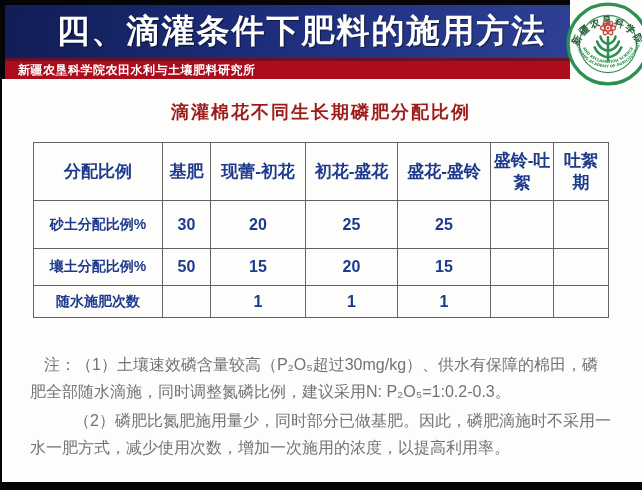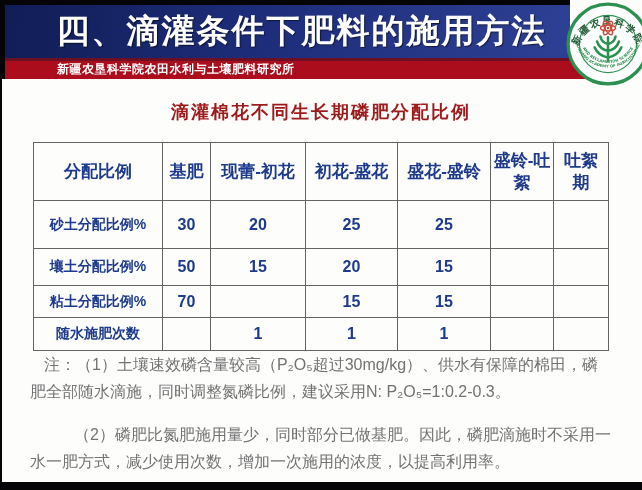--- a/index.html
+++ b/index.html
@@ -21,21 +21,21 @@
     display:flex;align-items:center;justify-content:center;
   }
   .banner-title{
     color:#ffffff;font-size:33px;font-weight:bold;letter-spacing:2px;
     padding-left:28px;white-space:nowrap;
     text-shadow:1px 1px 1px rgba(0,0,0,.55);
   }
   .maroon-line{position:absolute;left:5px;top:58px;width:565px;height:3px;background:#6e1024;}
   .org-bar{
     position:absolute;left:5px;top:61px;width:565px;height:18px;
-    background:#ac0d1d;display:flex;align-items:flex-start;padding-left:39px;
+    background:#ac0d1d;display:flex;align-items:center;
   }
   .org-bar-text{color:#ffffff;font-size:12px;font-weight:bold;padding-left:13px;letter-spacing:.5px;white-space:nowrap;}
 
   
   .logo{position:absolute;left:566px;top:2px;width:84px;height:84px;}
 
   
   .subtitle{
     position:absolute;left:0;top:100px;width:642px;text-align:center;
     color:#9e1b1b;font-size:18px;font-weight:bold;letter-spacing:2px;
@@ -55,21 +55,21 @@
   tbody tr:nth-child(1){height:48px;}
   tbody tr:nth-child(2){height:37px;}
   tbody tr:nth-child(3){height:32px;}
   tbody tr:nth-child(4){height:33px;}
 
   .notes{
     position:absolute;left:30px;top:352px;width:584px;
     color:#737373;font-size:16px;line-height:1.66;font-weight:400;
   }
   .note-1{margin:0;text-indent:14px;}
-  .note-2{margin:17px 0 0 0;text-indent:44px;}
+  .note-2{margin:3px 0 0 0;text-indent:44px;}
 </style>
 </head>
 <body>
 
 <div class="slide">
 
   <div class="edge-top"></div>
   <div class="edge-left-thick"></div>
   <div class="edge-left"></div>
   <div class="edge-bottom"></div>
@@ -152,29 +152,20 @@
         <tr>
           <td class="row-label">壤土分配比例%</td>
           <td>50</td>
           <td>15</td>
           <td>20</td>
           <td>15</td>
           <td></td>
           <td></td>
         </tr>
         <tr>
-          <td class="row-label">粘土分配比例%</td>
-          <td>70</td>
-          <td></td>
-          <td>15</td>
-          <td>15</td>
-          <td></td>
-          <td></td>
-        </tr>
-        <tr>
           <td class="row-label">随水施肥次数</td>
           <td></td>
           <td>1</td>
           <td>1</td>
           <td>1</td>
           <td></td>
           <td></td>
         </tr>
       </tbody>
   </table>

